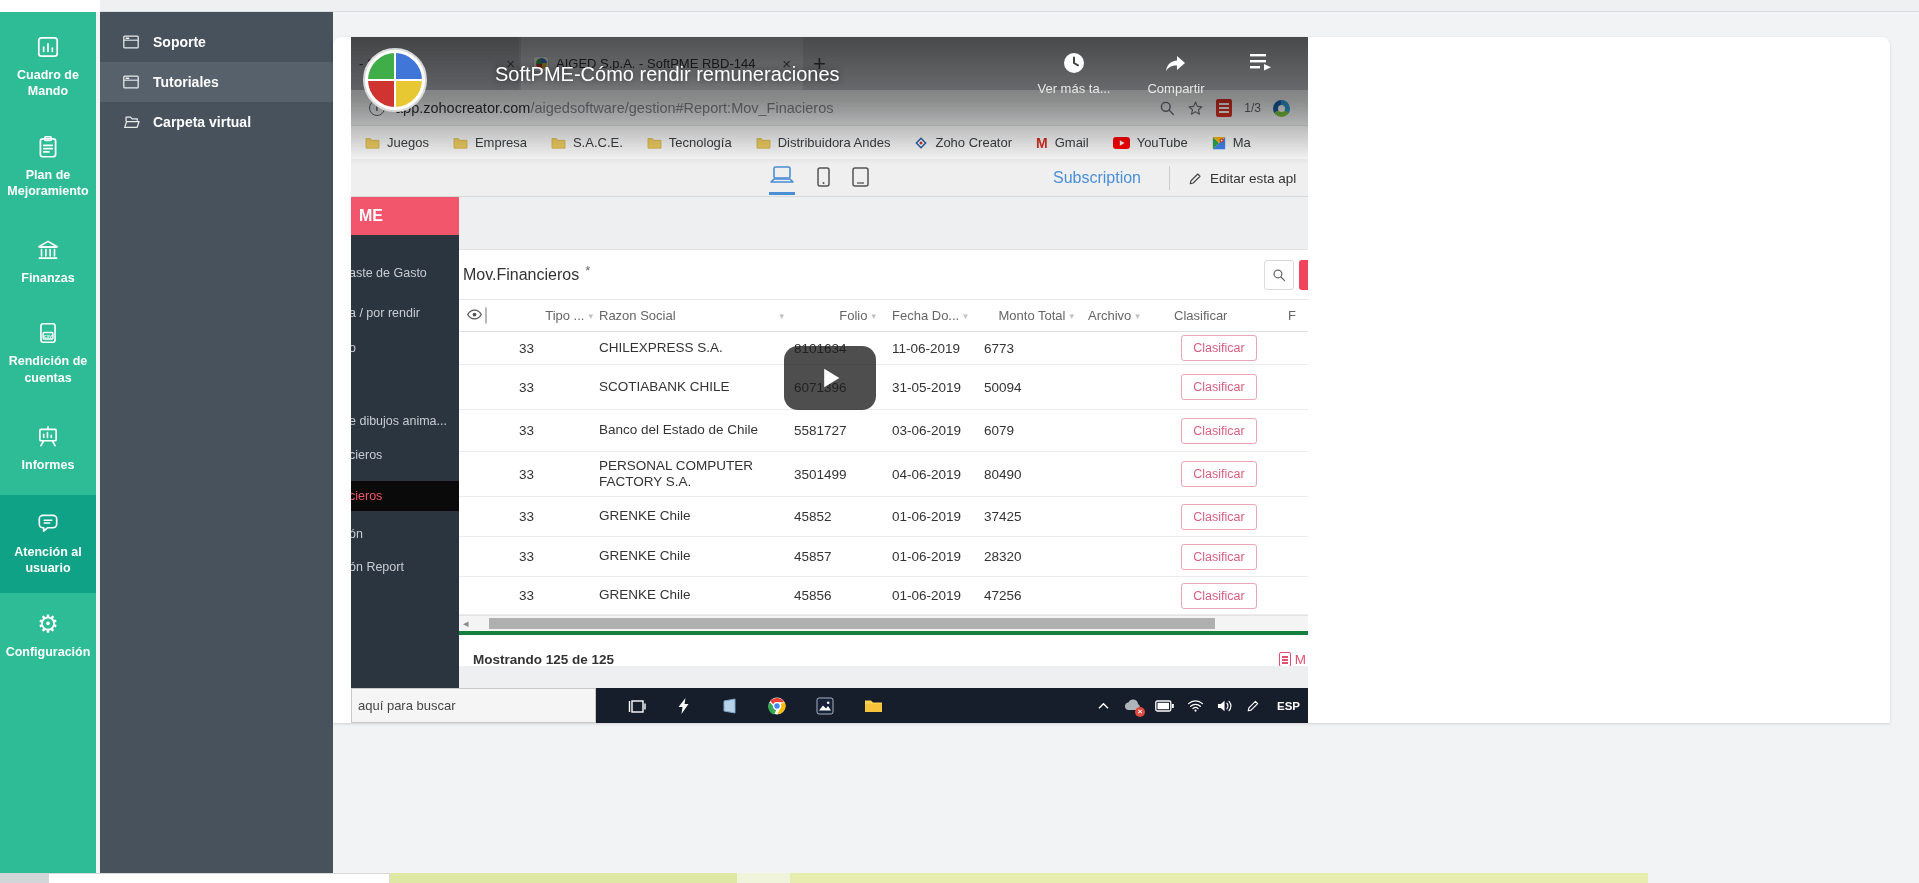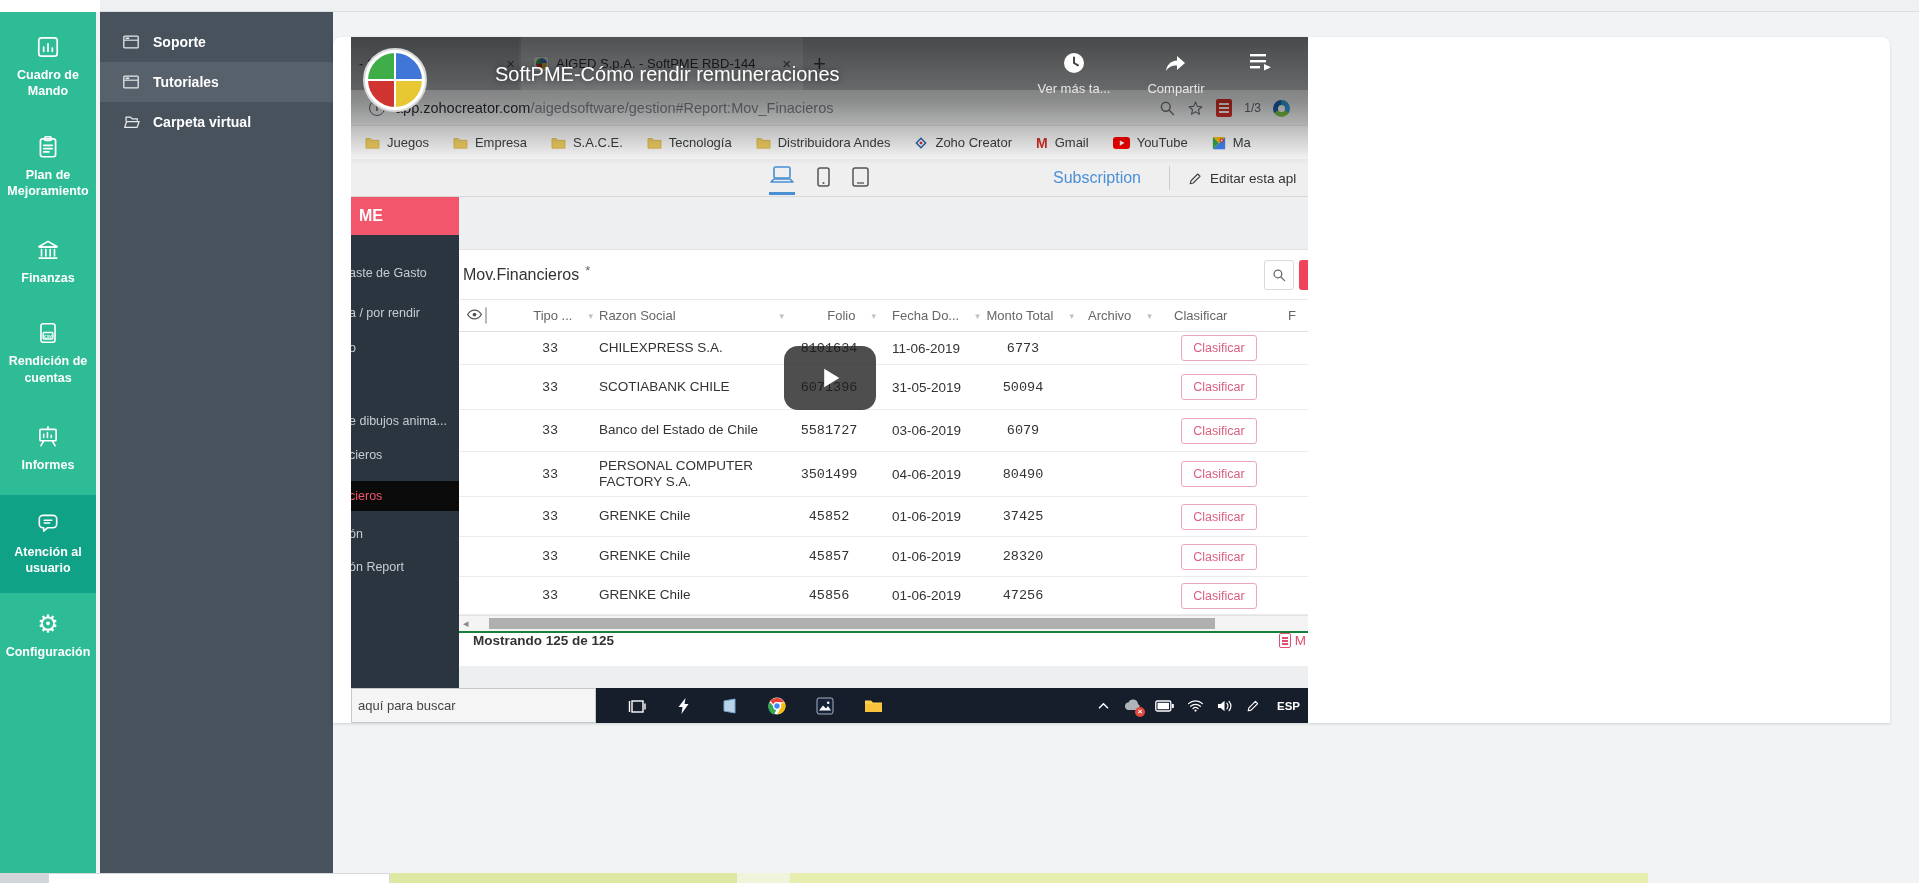--- a/index.html
+++ b/index.html
@@ -75,35 +75,35 @@
   .appcontent { left:108px; top:0; width:849px; height:491px; }
   .panel { position:absolute; left:0; top:52px; width:849px; height:417px; background:#fff; border-top:1px solid #e3e3e3; overflow:hidden; }
   .title-row { position:relative; height:50px; border-bottom:1px solid #e8e8e8; display:flex; align-items:center; }
   .rpt-title { font-size:16px; color:#333; margin-left:4px; }
   .rpt-star { font-size:13px; color:#666; margin-left:6px; margin-top:-8px; }
   .search-btn { position:absolute; right:14px; top:10px; width:30px; height:30px; border:1px solid #d9d9d9; border-radius:3px; background:#fff; display:flex; align-items:center; justify-content:center; cursor:pointer; }
   .red-sliver { position:absolute; right:0; top:10px; width:9px; height:30px; background:#f0435c; border-radius:3px 0 0 3px; cursor:pointer; }
 
   .tgrid { display:grid; grid-template-columns:26px 34px 80px 195px 88px 102px 96px 80px 118px 1fr; align-items:center; }
   .thead { height:32px; border-bottom:1px solid #e0e0e0; font-size:13px; color:#666; }
-  .th { display:flex; align-items:center; gap:16px; }
+  .th { display:flex; align-items:center; gap:4px; }
   .caret { font-size:9px; color:#c0c0c0; }
   .c-right { justify-content:flex-end; padding-right:6px; text-align:right; }
   .trow { border-bottom:1px solid #ececec; font-size:13.5px; color:#333; }
-  .cell-right { text-align:center; padding-right:18px;font-family:Liberation Mono, monospace; }
+  .cell-right { text-align:left; padding-right:18px; }
   .r1{height:33px}.r2{height:45px}.r3{height:42px}.r4{height:45px}.r5{height:40px}.r6{height:40px}.r7{height:38px}
   .clasificar-btn { width:76px; height:26px; margin:0 auto; border:1px solid #eba7b8; border-radius:3px; background:#fff; color:#d95f7f; font-size:12.5px; display:flex; align-items:center; justify-content:center; cursor:pointer; }
   .razon-cell { line-height:1.2; padding-right:6px; }
   .chkbox { width:13px; height:13px; border:1.5px solid #b9b9b9; border-radius:2px; background:#fff; margin:0 auto; cursor:pointer; }
 
   .hscroll { position:relative; height:16px; background:#f4f4f4; border-top:1px solid #e3e3e3; }
   .hs-arrow { position:absolute; left:4px; top:0; font-size:11px; color:#8a8a8a; line-height:15px; cursor:pointer; }
   .hs-thumb { position:absolute; left:30px; top:2px; width:726px; height:11px; background:#b0b0b0; cursor:pointer; }
 
-  .pfooter { position:relative; height:36px; border-top:2px solid #15803d; display:flex; align-items:flex-start; }
+  .pfooter { position:relative; height:36px; border-top:4px solid #15803d; display:flex; align-items:flex-end; }
   .status-txt { font-weight:bold; font-size:13.5px; color:#333; margin-left:14px; }
   .more-link { position:absolute; right:2px; display:flex; align-items:center; gap:4px; color:#e0506e; font-size:13.5px; cursor:pointer; }
   .mini-doc { width:12px; height:15px; border:1.5px solid #e0506e; border-radius:2px; position:relative; }
   .mini-doc:before { content:""; position:absolute; left:2px; top:3px; width:6px; height:1.5px; background:#e0506e; box-shadow:0 3px 0 #e0506e, 0 6px 0 #e0506e; }
 
   
   .taskbar { left:0; top:651px; width:957px; height:35px; background:#161d2b; display:flex; align-items:center; }
   .tb-search { width:245px; height:35px; background:#f5f5f5; border:1px solid #c8c8c8; display:flex; align-items:center; font-size:13px; color:#444; padding-left:6px; cursor:text; }
   .tb-icons { display:flex; align-items:center; gap:30px; margin-left:32px; }
   .tb-icons > * { cursor:pointer; }

